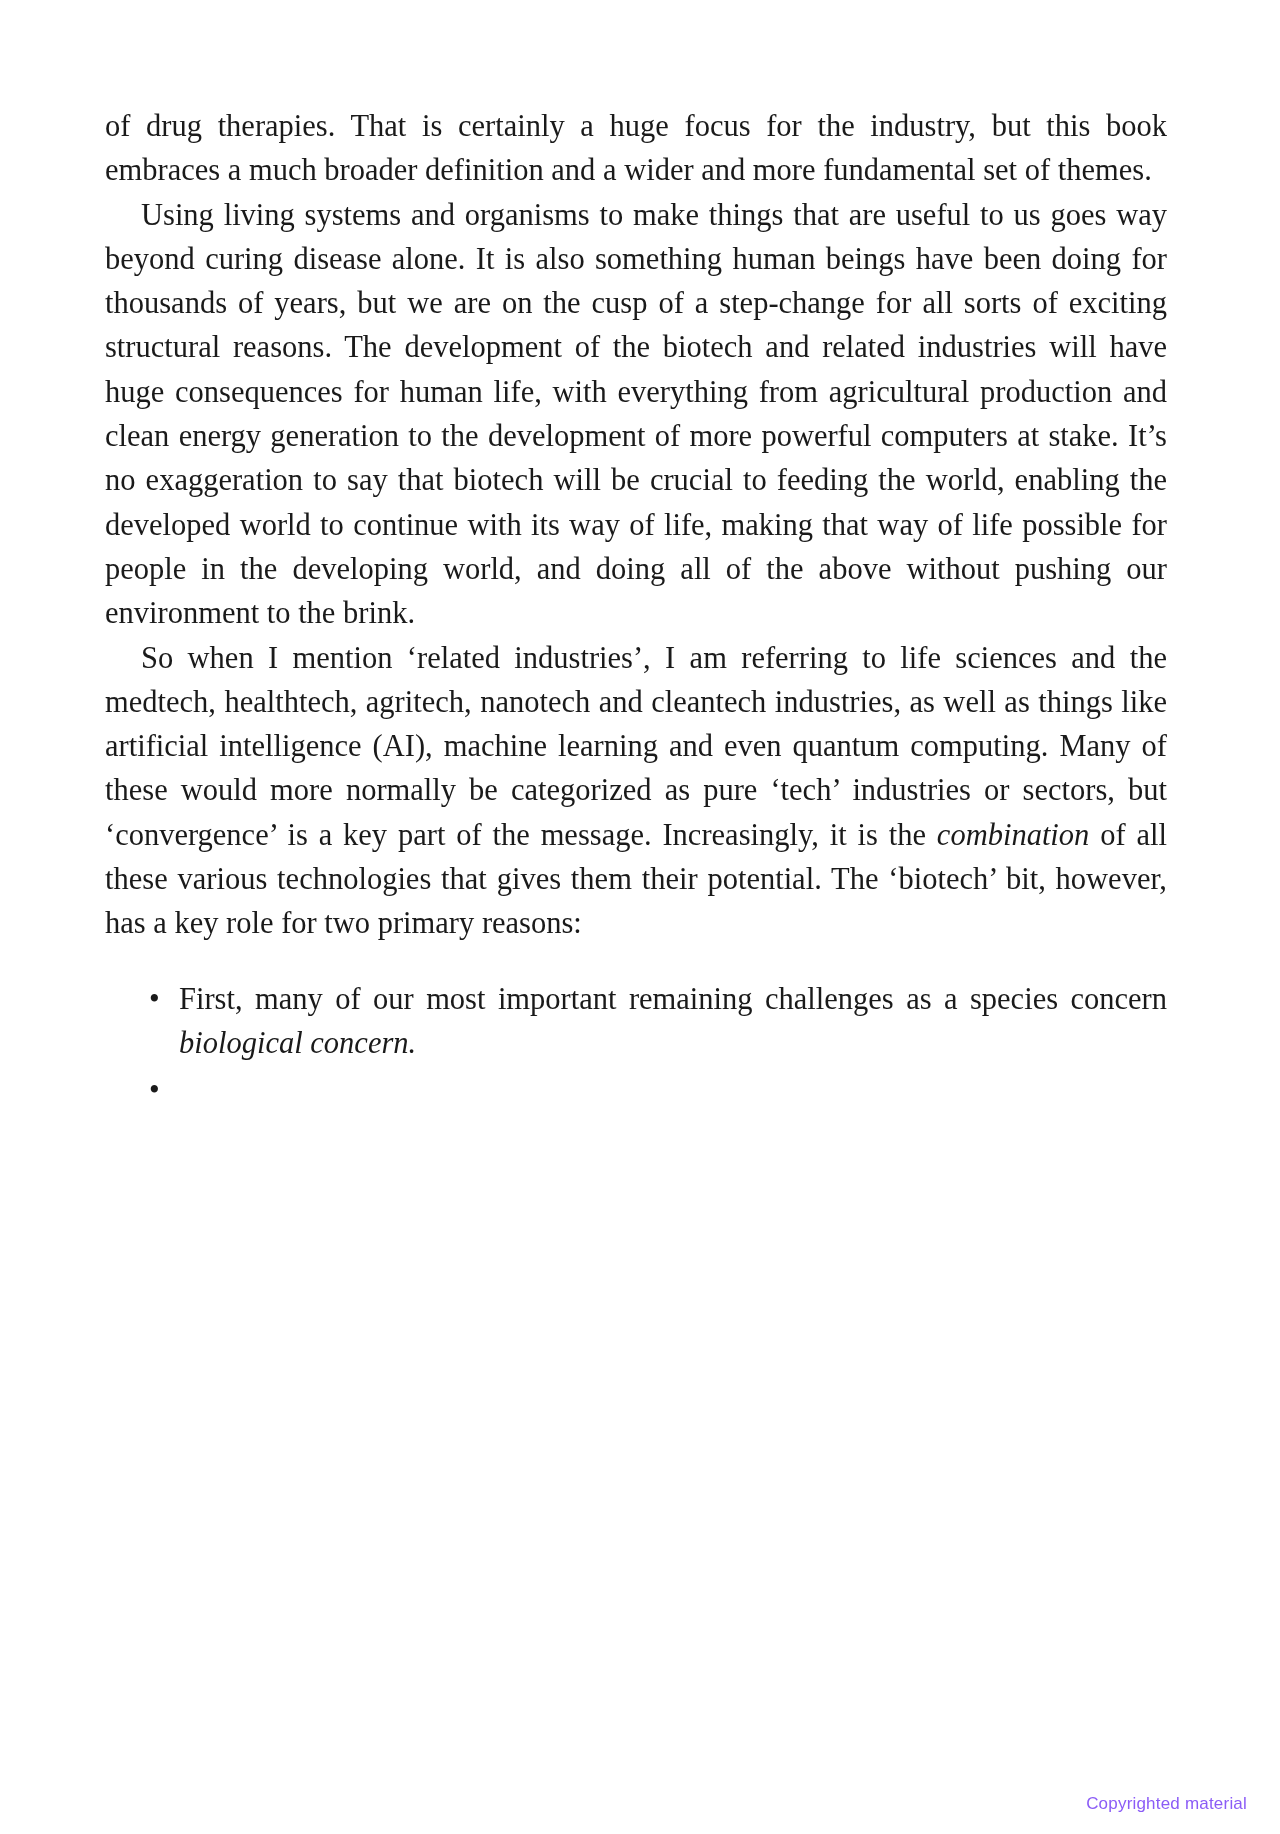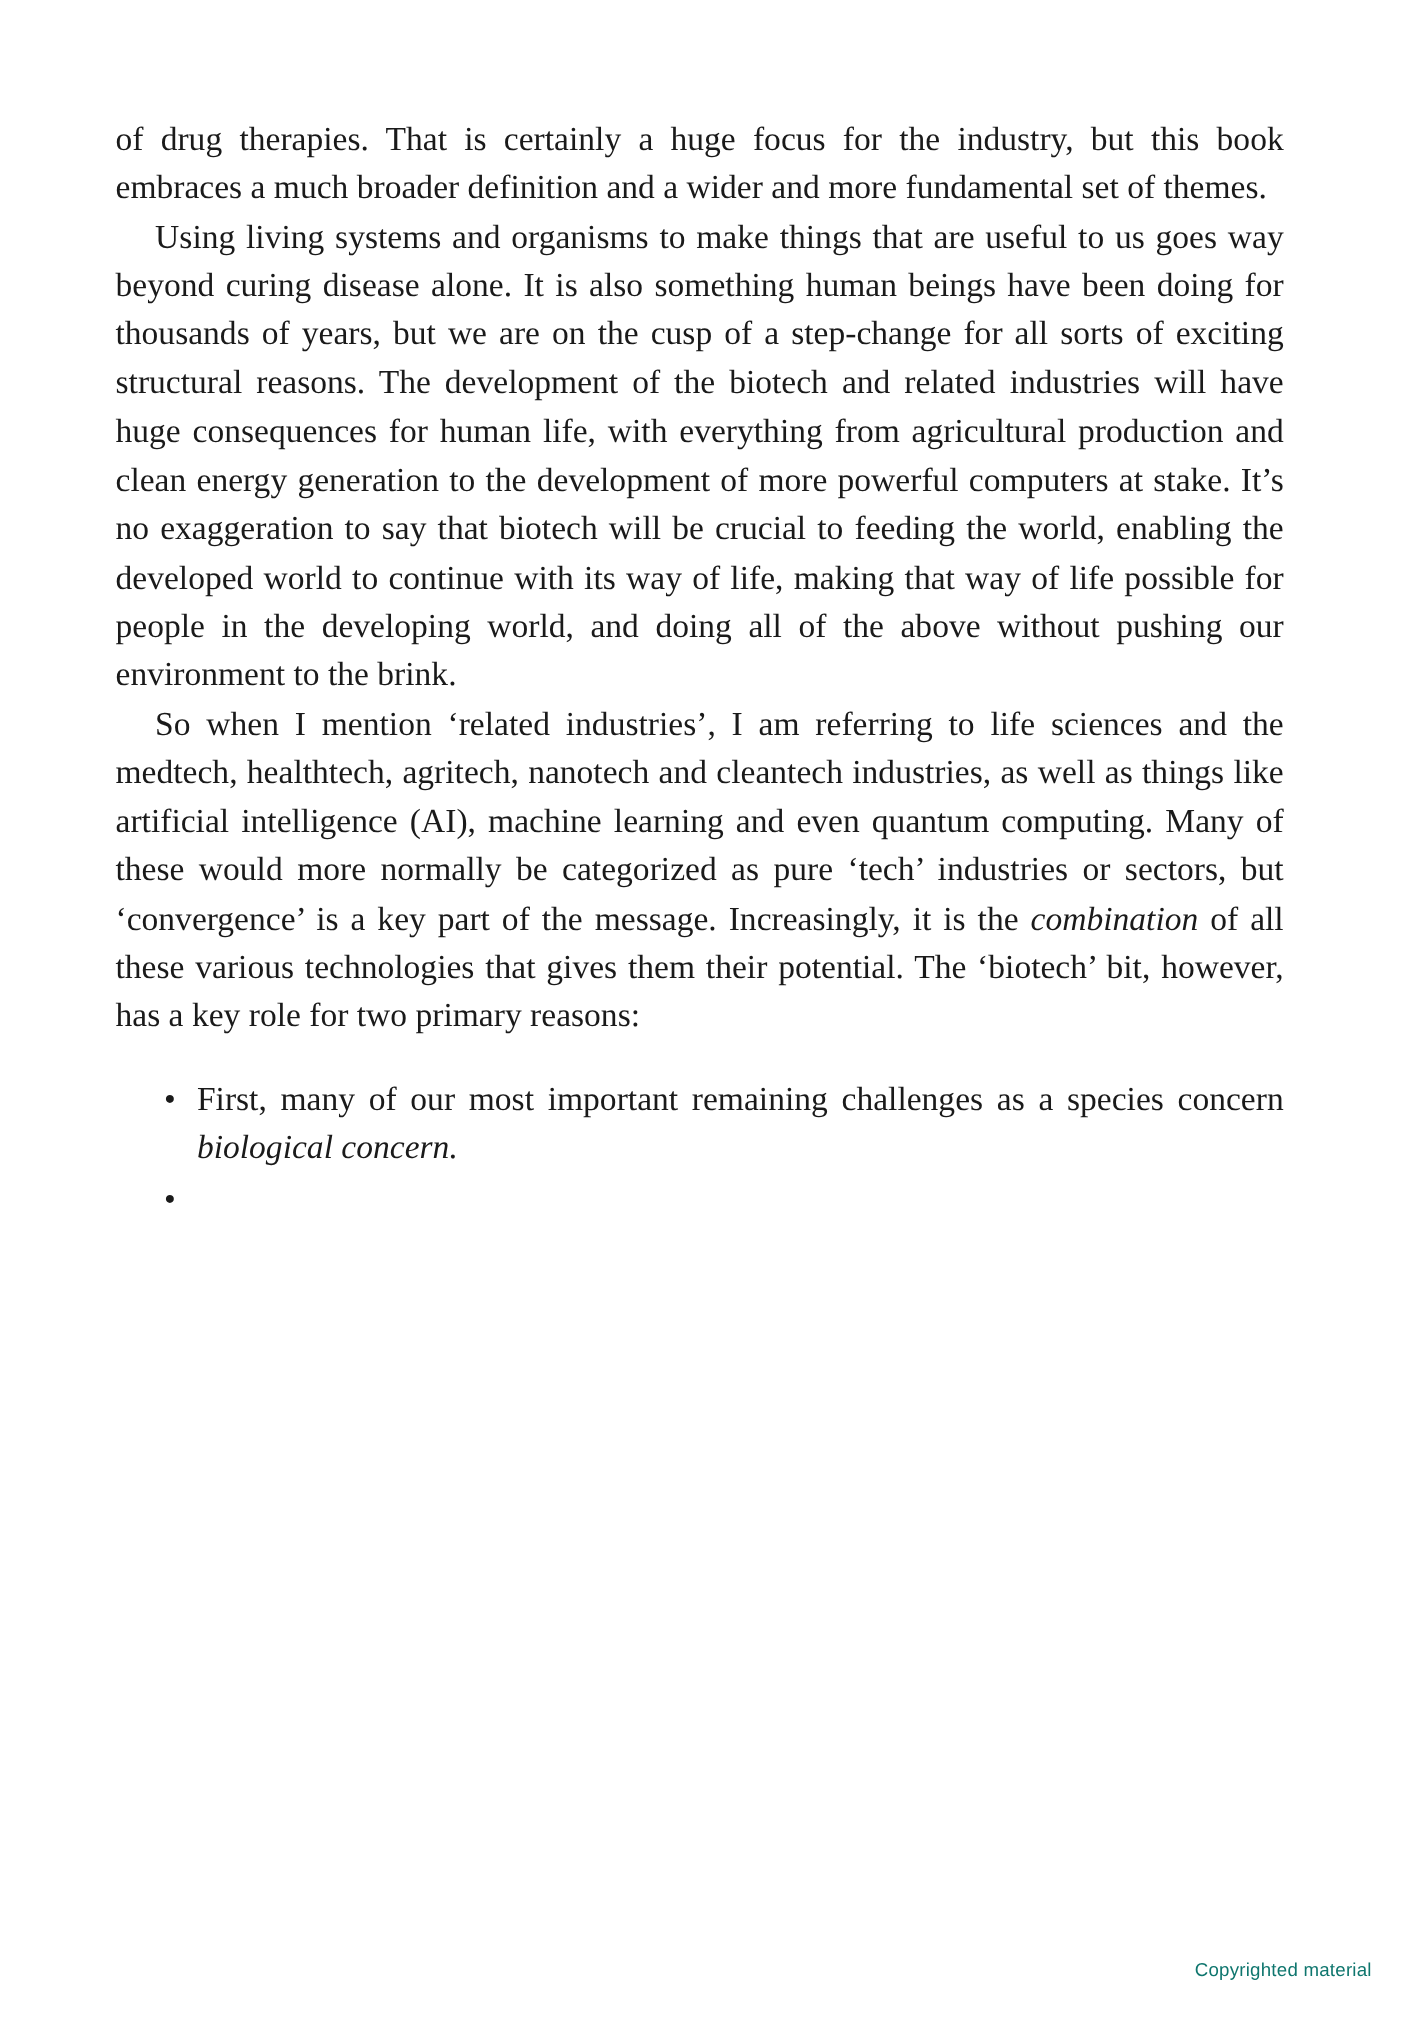--- a/index.html
+++ b/index.html
@@ -77,24 +77,24 @@
     position: absolute;
     left: 44px;
     top: 0;
     line-height: 44.3px;
     font-size: 30.5px;
   }
 
   .watermark {
     position: absolute;
     right: 12px;
-    bottom: 33px;
+    bottom: 20px;
     font-family: "Liberation Sans", "DejaVu Sans", sans-serif;
     font-size: 17px;
-    color: #0f766e;
+    color: #8b5cf6;
     letter-spacing: 0.2px;
     white-space: nowrap;
   }
 </style>
 </head>
 <body>
 
 <div class="page">
 
   <div class="text-column">

